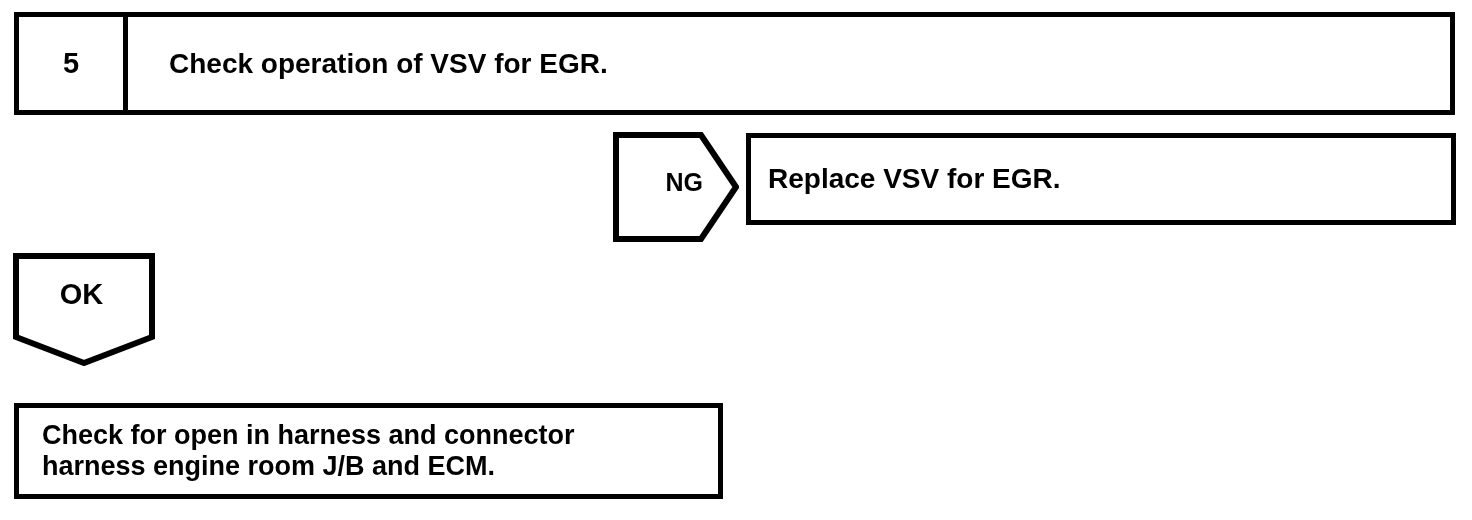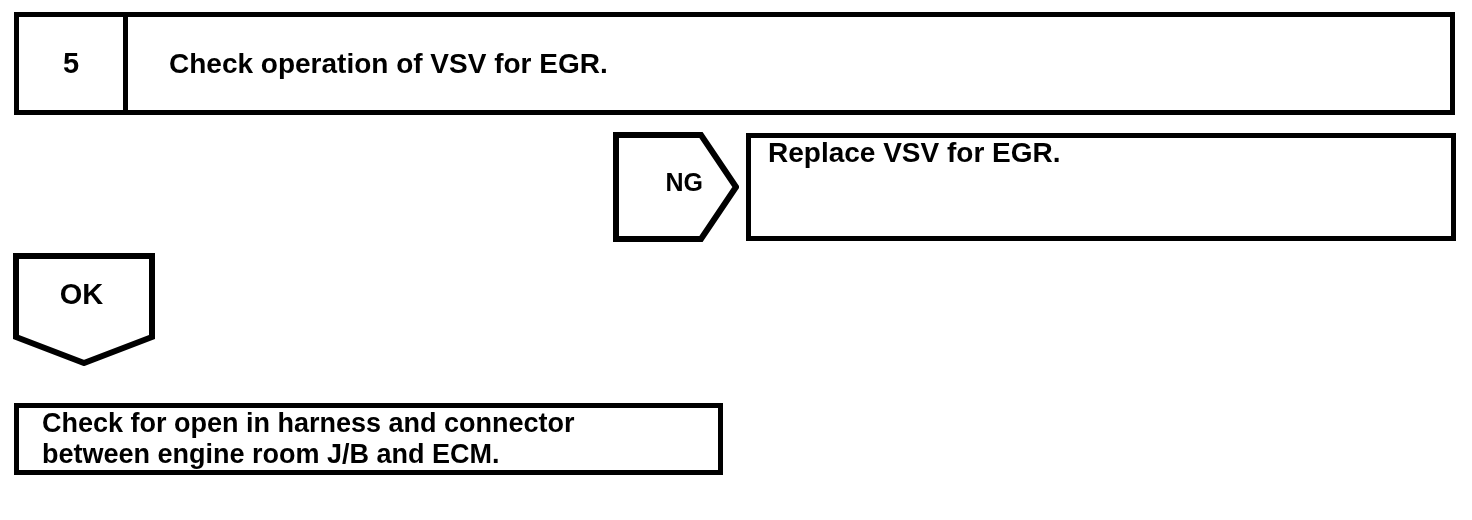--- a/index.html
+++ b/index.html
@@ -88,25 +88,26 @@
     color: #000000;
     line-height: 1;
   }
 
   
   .replace-box {
     position: absolute;
     left: 746px;
     top: 133px;
     width: 710px;
-    height: 108px;
+    height: 92px;
     box-sizing: border-box;
     border: 5px solid #000000;
     background: #ffffff;
     display: flex;
+    align-items: center;
     padding-left: 17px;
   }
   .replace-text {
     font-size: 28px;
     font-weight: bold;
     color: #000000;
     line-height: 1.05;
     white-space: nowrap;
   }
 
@@ -134,21 +135,21 @@
     color: #000000;
     line-height: 1;
   }
 
   
   .harness-box {
     position: absolute;
     left: 14px;
     top: 403px;
     width: 709px;
-    height: 72px;
+    height: 96px;
     box-sizing: border-box;
     border: 5px solid #000000;
     background: #ffffff;
     display: flex;
     flex-direction: column;
     justify-content: center;
     padding-left: 23px;
   }
   .harness-line {
     font-size: 27px;
@@ -185,16 +186,16 @@
 
   <div class="ok-pennant">
     <svg viewBox="0 0 142 113" xmlns="http://www.w3.org/2000/svg">
       <polygon points="3,3 139,3 139,84 71,110 3,84" fill="#ffffff" stroke="#000000" stroke-width="6" stroke-linejoin="miter"></polygon>
     </svg>
   </div>
   <div class="ok-label">OK</div>
 
   <div class="harness-box">
     <span class="harness-line">Check for open in harness and connector</span>
-    <span class="harness-line">between engine room J/B and ECM.</span>
+    <span class="harness-line">harness engine room J/B and ECM.</span>
   </div>
 
 </div>
 
 </body></html>

